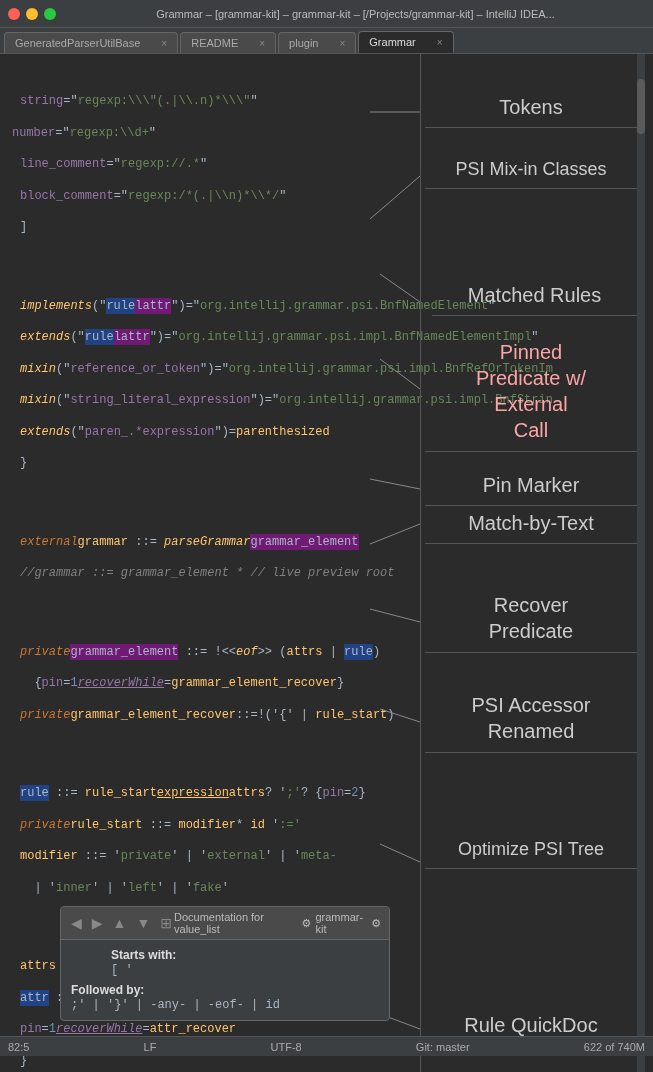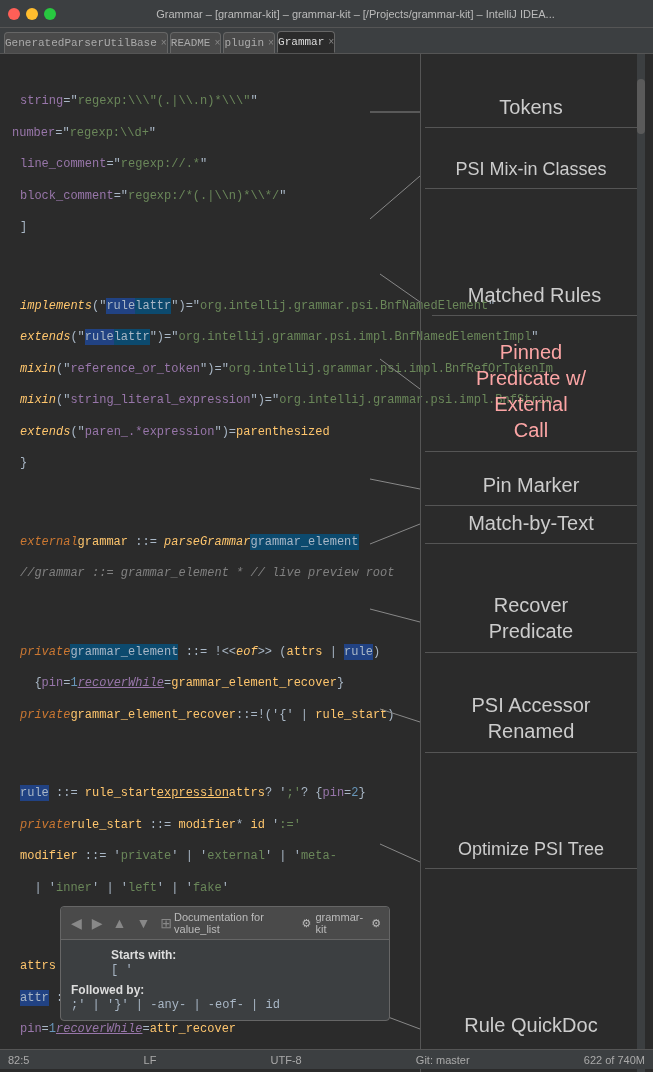--- a/index.html
+++ b/index.html
@@ -46,32 +46,32 @@
     
     .tab-bar {
       background: #3c3f41;
       height: 26px;
       display: flex;
       align-items: flex-end;
       border-bottom: 1px solid #555;
       padding-left: 4px;
     }
     .tab {
-      font-family: Liberation Mono, monospace;
+      font-family: Liberation Sans, sans-serif;
       font-size: 11px;
       color: #aaa;
-      padding: 4px 0;
+      padding: 4px 10px;
       background: #4a4a4a;
       border: 1px solid #666;
       border-bottom: none;
       border-radius: 4px 4px 0 0;
       margin-right: 2px;
       display: flex;
       align-items: center;
-      gap: 4px;
+      gap: 21px;
       cursor: pointer;
     }
     .tab.active {
       background: #2b2b2b;
       color: #ddd;
       border-bottom: 1px solid #2b2b2b;
     }
     .tab-close { font-size: 10px; color: #888; cursor: pointer; }
 
     
@@ -100,29 +100,29 @@
     }
 
     
     .kw { color: #cc7832; font-style: italic; }
     .str { color: #6a8759; }
     .num { color: #6897bb; }
     .comment { color: #808080; font-style: italic; }
     .fn { color: #ffc66d; font-style: italic; }
     .var { color: #9876aa; }
     .highlight-blue { background: #214283; }
-    .highlight-sel { background: #0c4a6e; }
+    .highlight-sel { background: #701a75; }
     .rule-name { color: #ffc66d; }
     .italic { font-style: italic; }
     .underline { text-decoration: underline; }
 
     
     .status-bar {
       position: fixed;
-      bottom: 3px;
+      bottom: 16px;
       width: 653px;
       height: 20px;
       background: #3c3f41;
       border-top: 1px solid #555;
       display: flex;
       align-items: center;
       padding: 0 8px;
       font-family: sans-serif;
       font-size: 11px;
       color: #aaa;

